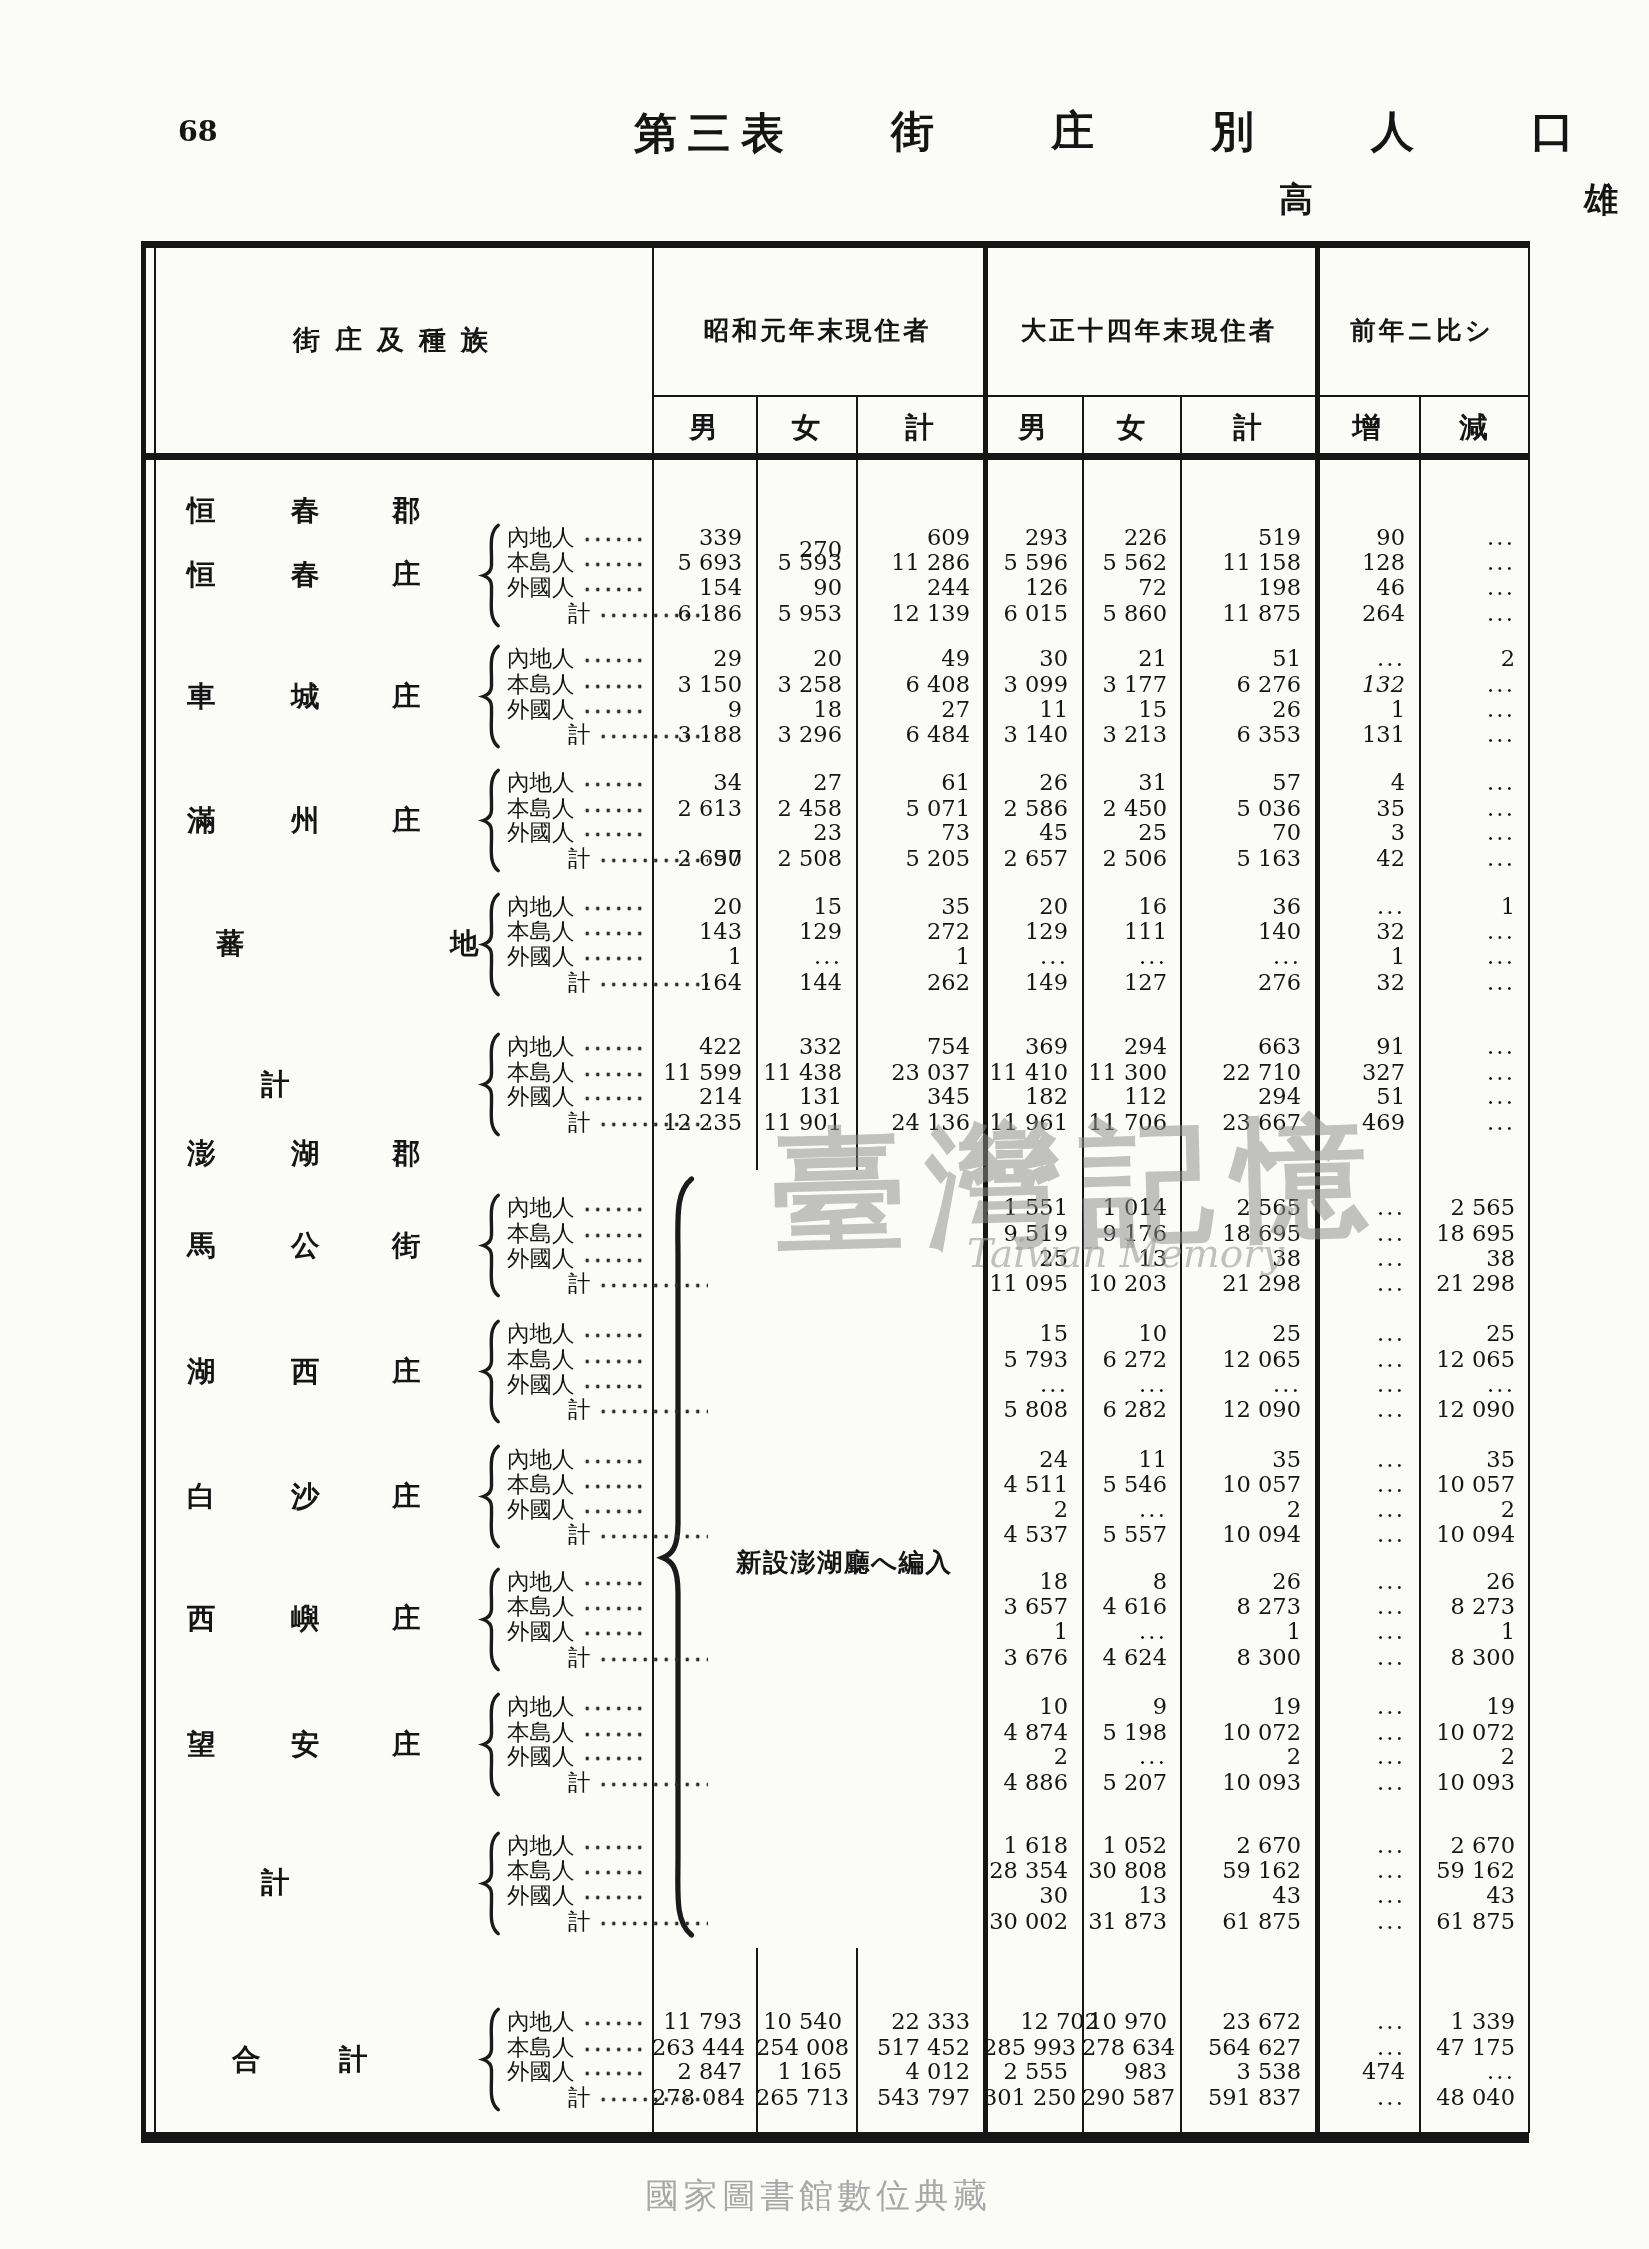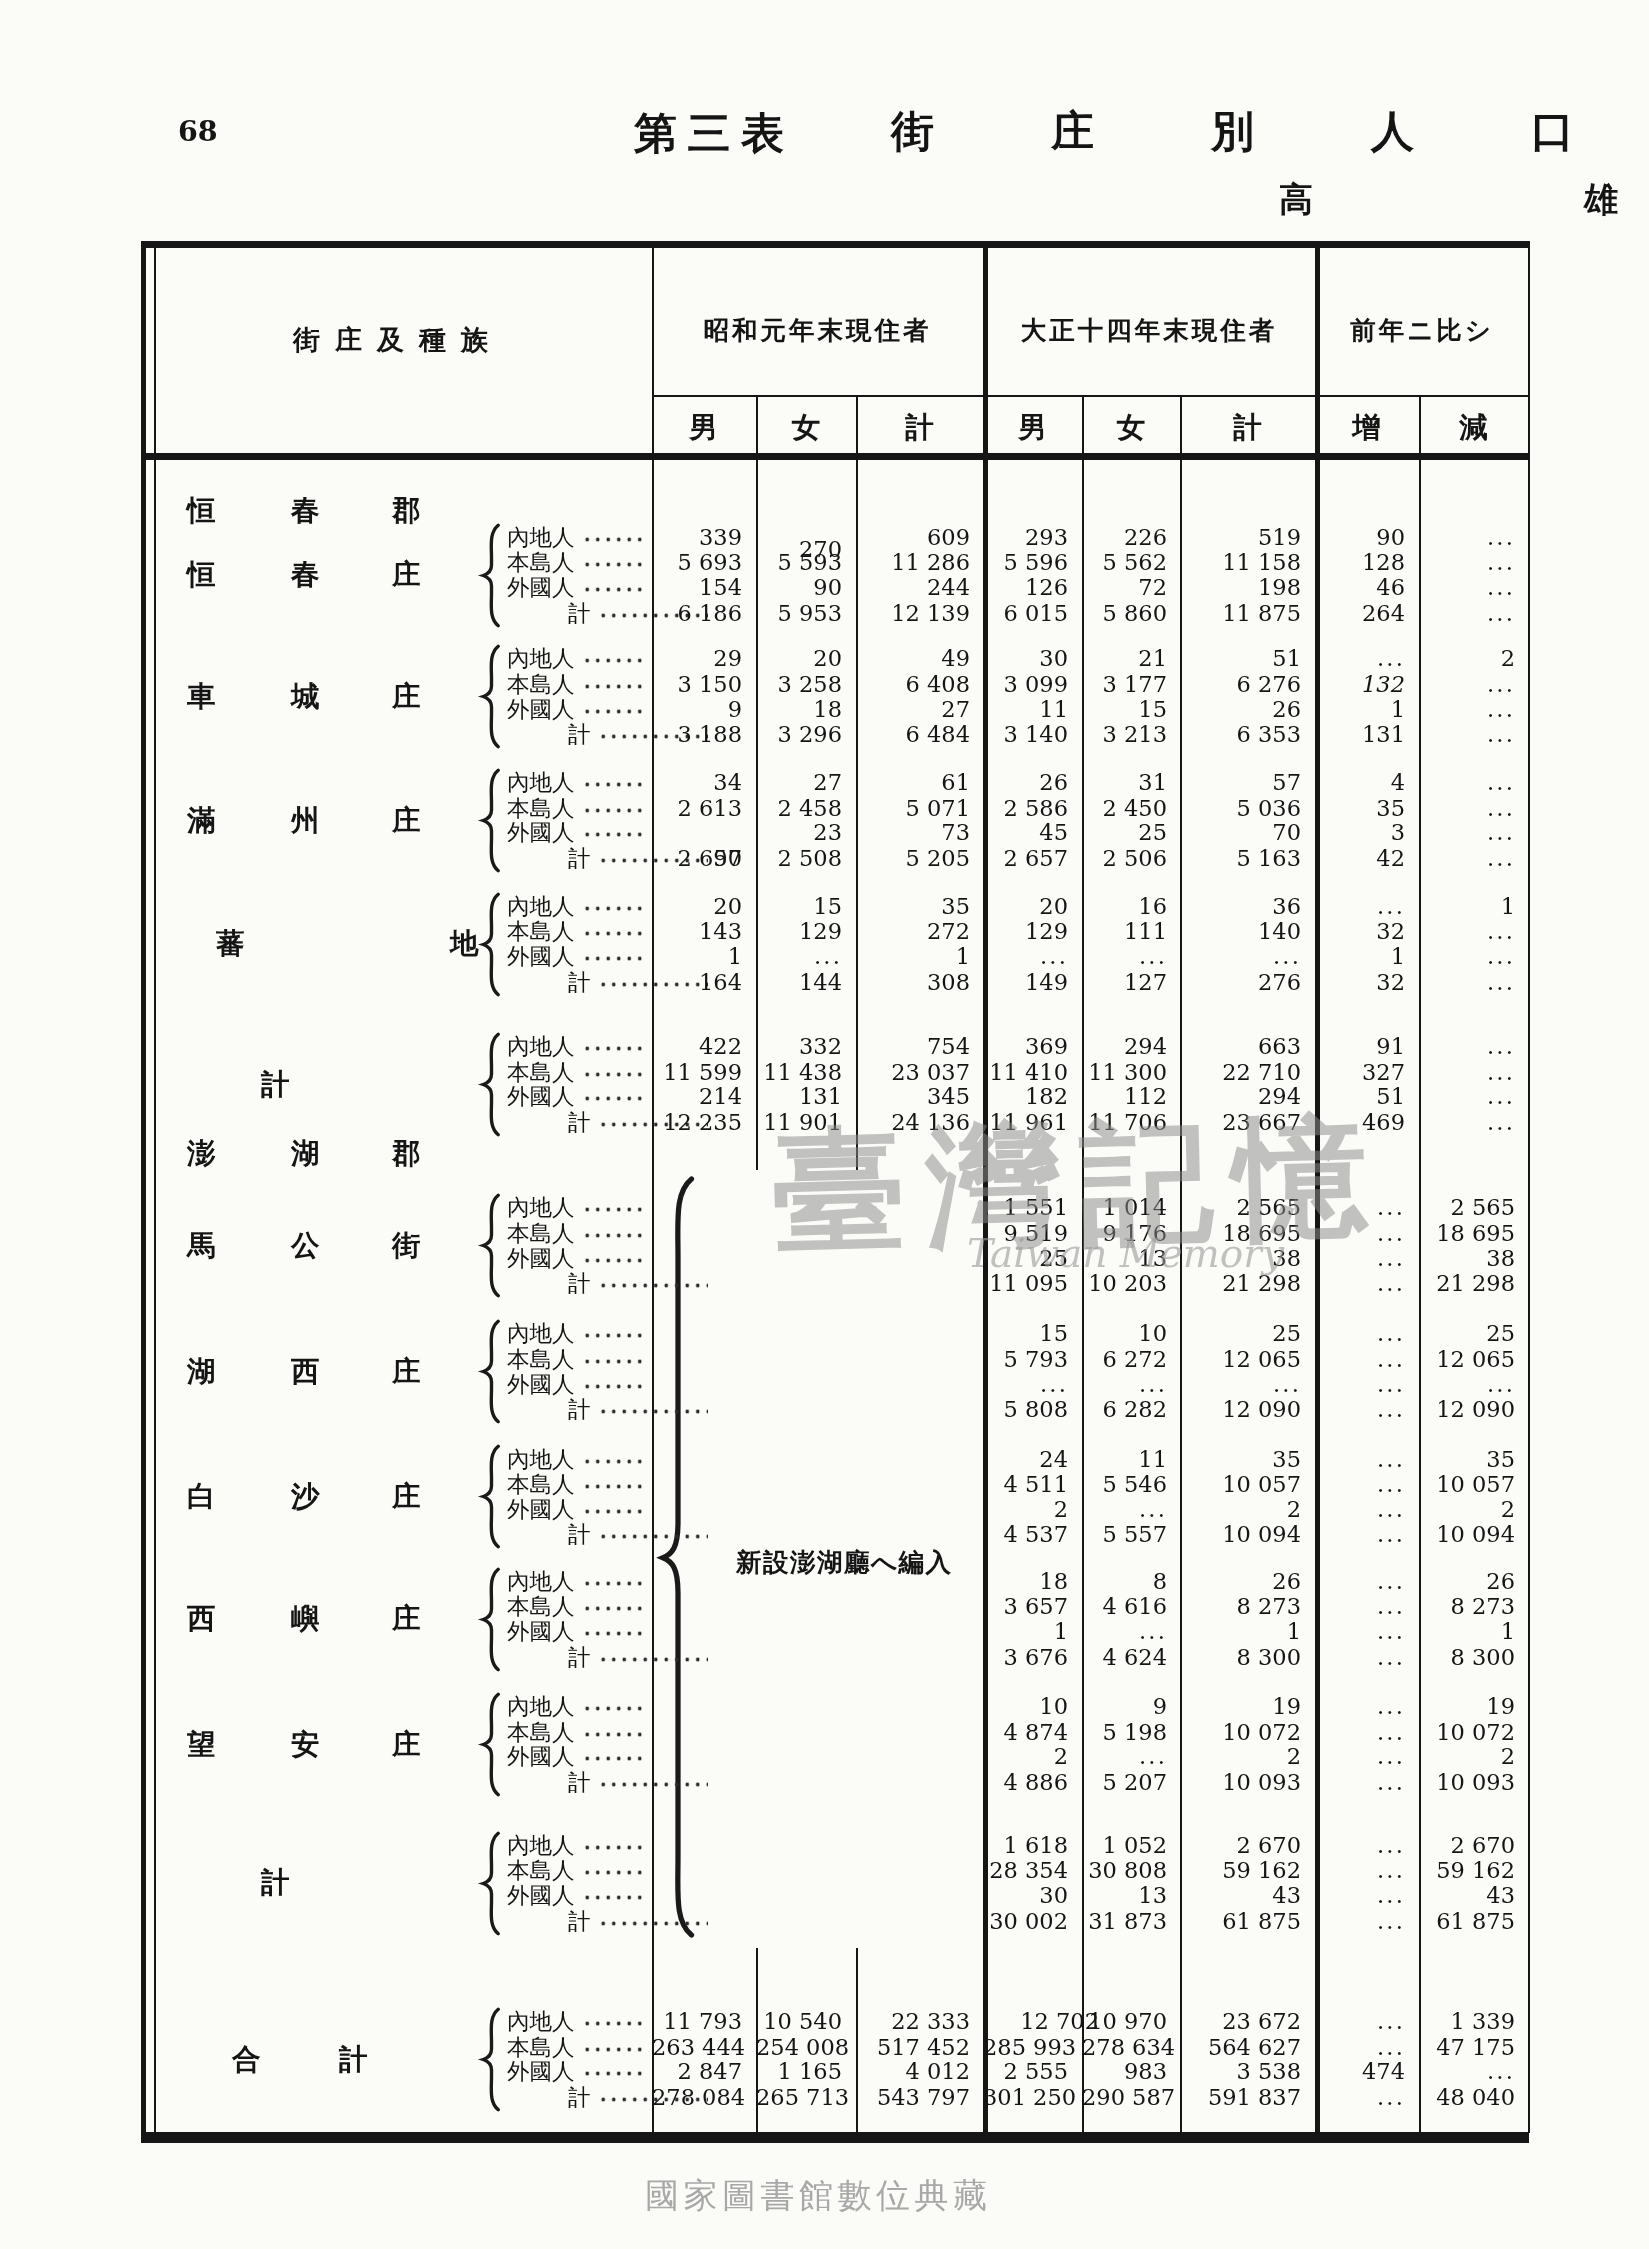--- a/index.html
+++ b/index.html
@@ -287,21 +287,21 @@
     <div class="cell dots" style="left: 1082px; top: 944px; width: 85px;">...</div>
     <div class="cell dots" style="left: 1180px; top: 944px; width: 121px;">...</div>
     <div class="cell" style="left: 1315px; top: 944px; width: 90px;">1</div>
     <div class="cell dots" style="left: 1419px; top: 944px; width: 96px;">...</div>
     <div class="racelbl" style="left: 507px; top: 970px; width: 141px; padding-left: 61px;">
       <span>計</span>
       <span class="leader"></span>
     </div>
     <div class="cell" style="left: 652px; top: 970px; width: 90px;">164</div>
     <div class="cell" style="left: 756px; top: 970px; width: 86px;">144</div>
-    <div class="cell" style="left: 856px; top: 970px; width: 114px;">308</div>
+    <div class="cell" style="left: 856px; top: 970px; width: 114px;">262</div>
     <div class="cell" style="left: 983px; top: 970px; width: 85px;">149</div>
     <div class="cell" style="left: 1082px; top: 970px; width: 85px;">127</div>
     <div class="cell" style="left: 1180px; top: 970px; width: 121px;">276</div>
     <div class="cell" style="left: 1315px; top: 970px; width: 90px;">32</div>
     <div class="cell dots" style="left: 1419px; top: 970px; width: 96px;">...</div>
     <div class="vname-ch" style="left: 261px; top: 1069px;">計</div>
     <svg class="brace" width="19.5" height="105" viewBox="0 0 26 140" style="left: 481px; top: 1032px;">
       <path d="M23,3 C11,13 14,30 14,46 L14,56 C14,64 9,68 3,70 C9,72 14,76 14,84 L14,94 C14,110 11,127 23,137" fill="none" stroke="#1a1a1a" stroke-width="4.5" stroke-linecap="round"></path>
     </svg>
     <div class="racelbl" style="left: 507px; top: 1034px; width: 141px; padding-left: 0px;">

